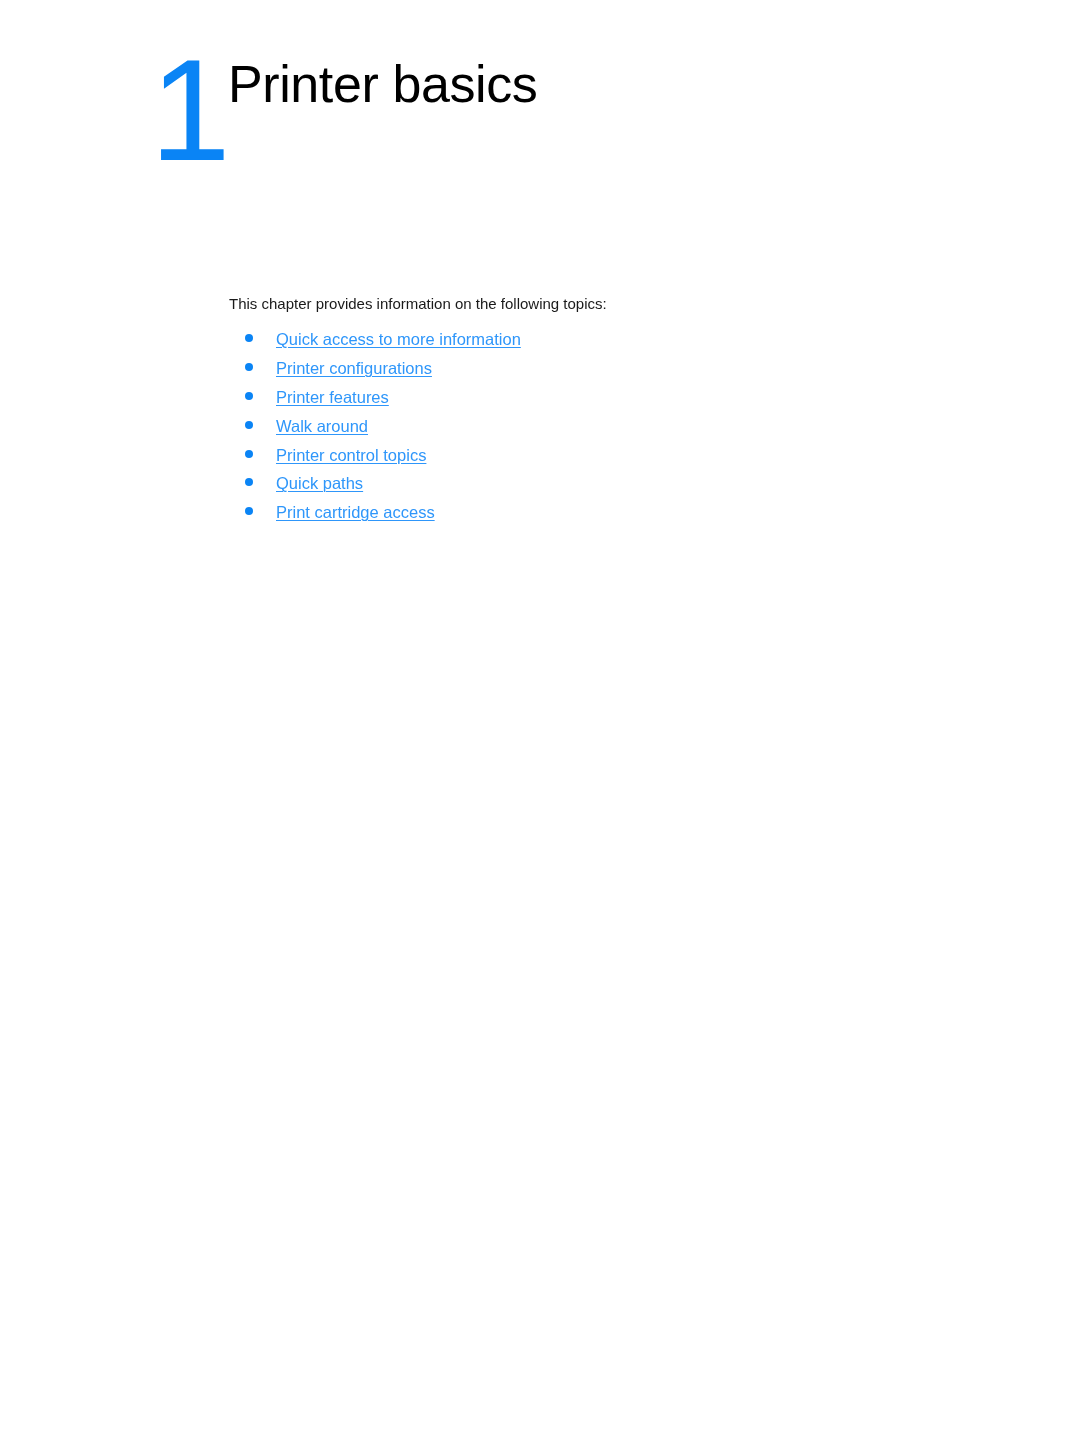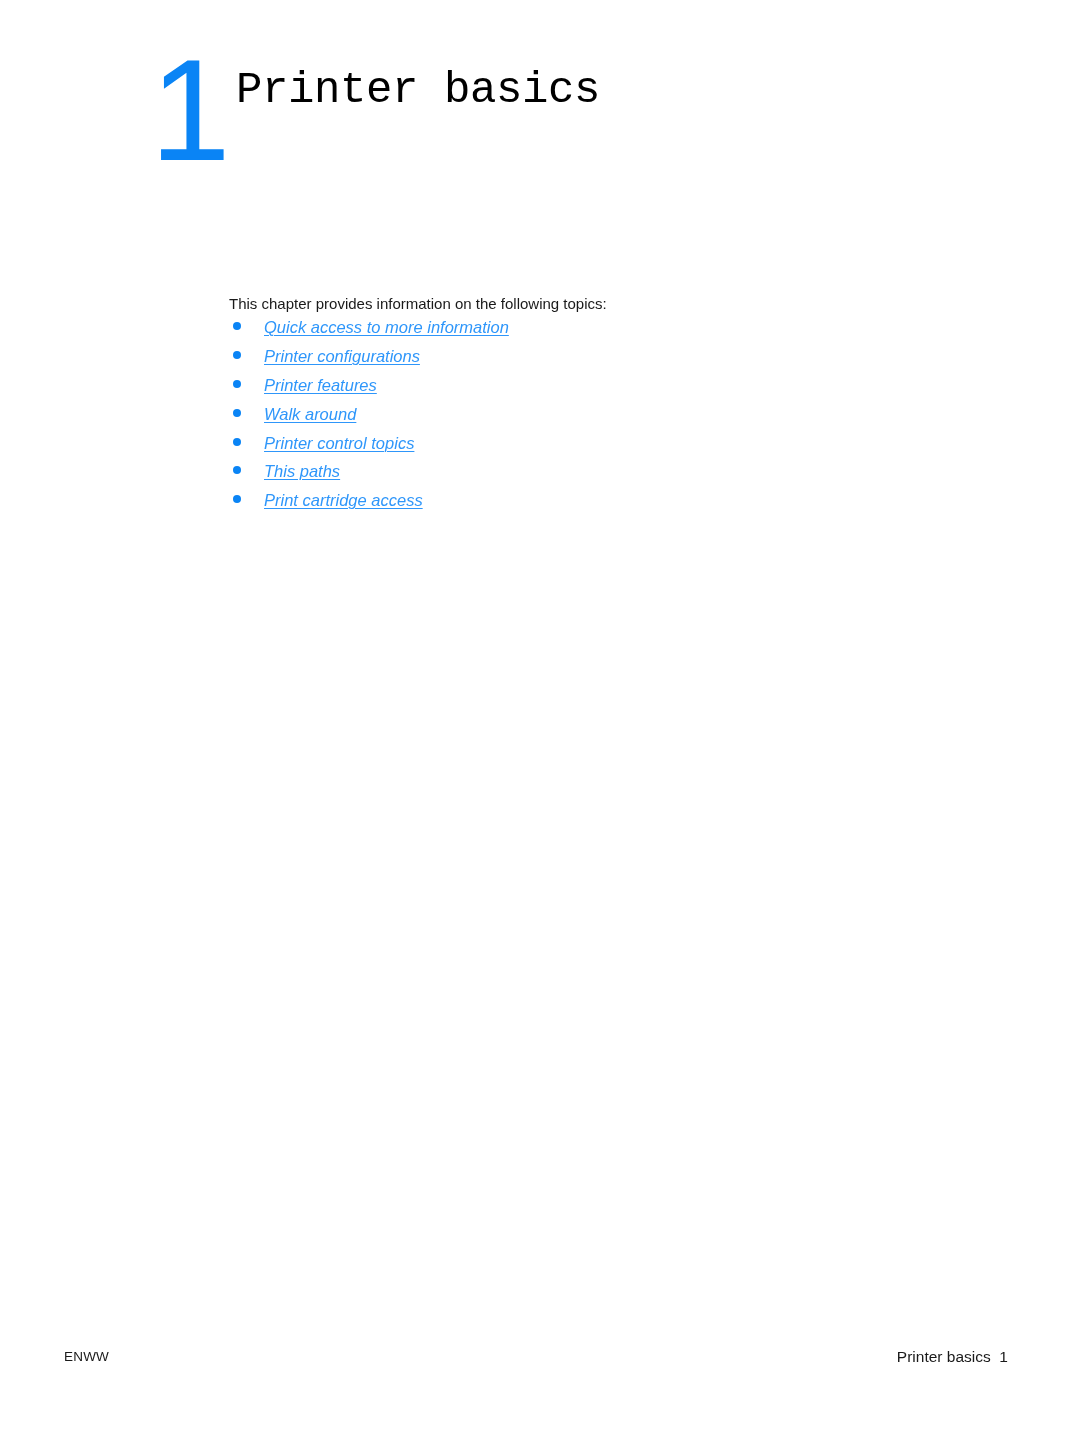--- a/index.html
+++ b/index.html
@@ -31,51 +31,49 @@
   .chapter-number {
     font-size: 145px;
     line-height: 1;
     font-weight: 400;
     color: #0a84f5;
     letter-spacing: -2px;
     width: 78px;
     display: block;
   }
   .chapter-title {
-    font-size: 44px;
+    font-size: 52px;
     line-height: 1;
     font-weight: 400;
     color: #000000;
     letter-spacing: -0.4px;
-    margin-left: 8px;
+    margin-left: 0;
     position: relative;
     top: -58px;
-    font-family: Liberation Mono, monospace;
   }
 
   
   .intro-paragraph {
     position: absolute;
     left: 229px;
     top: 279px;
     font-size: 15px;
     line-height: 20px;
     color: #1a1a1a;
     white-space: nowrap;
   }
 
   
   .topic-list {
     position: absolute;
     left: 229px;
     top: 313px;
-    margin: 4px;
+    margin: 16px;
     padding: 0;
     list-style: none;
-    font-style: italic;
   }
   .topic-item {
     display: flex;
     align-items: baseline;
     height: 28.9px;
     white-space: nowrap;
   }
   .topic-bullet {
     display: inline-block;
     width: 8px;
@@ -152,26 +150,22 @@
     <li class="topic-item">
       <span class="topic-bullet"></span>
       <a class="topic-link">Walk around</a>
     </li>
     <li class="topic-item">
       <span class="topic-bullet"></span>
       <a class="topic-link">Printer control topics</a>
     </li>
     <li class="topic-item">
       <span class="topic-bullet"></span>
-      <a class="topic-link">This paths</a>
+      <a class="topic-link">Quick paths</a>
     </li>
     <li class="topic-item">
       <span class="topic-bullet"></span>
       <a class="topic-link">Print cartridge access</a>
     </li>
   </ul>
 
-  <div class="page-footer">
-    <span class="footer-left">ENWW</span>
-    <span class="footer-right">Printer basics  1</span>
-  </div>
 
 </div>
 
 </body></html>

